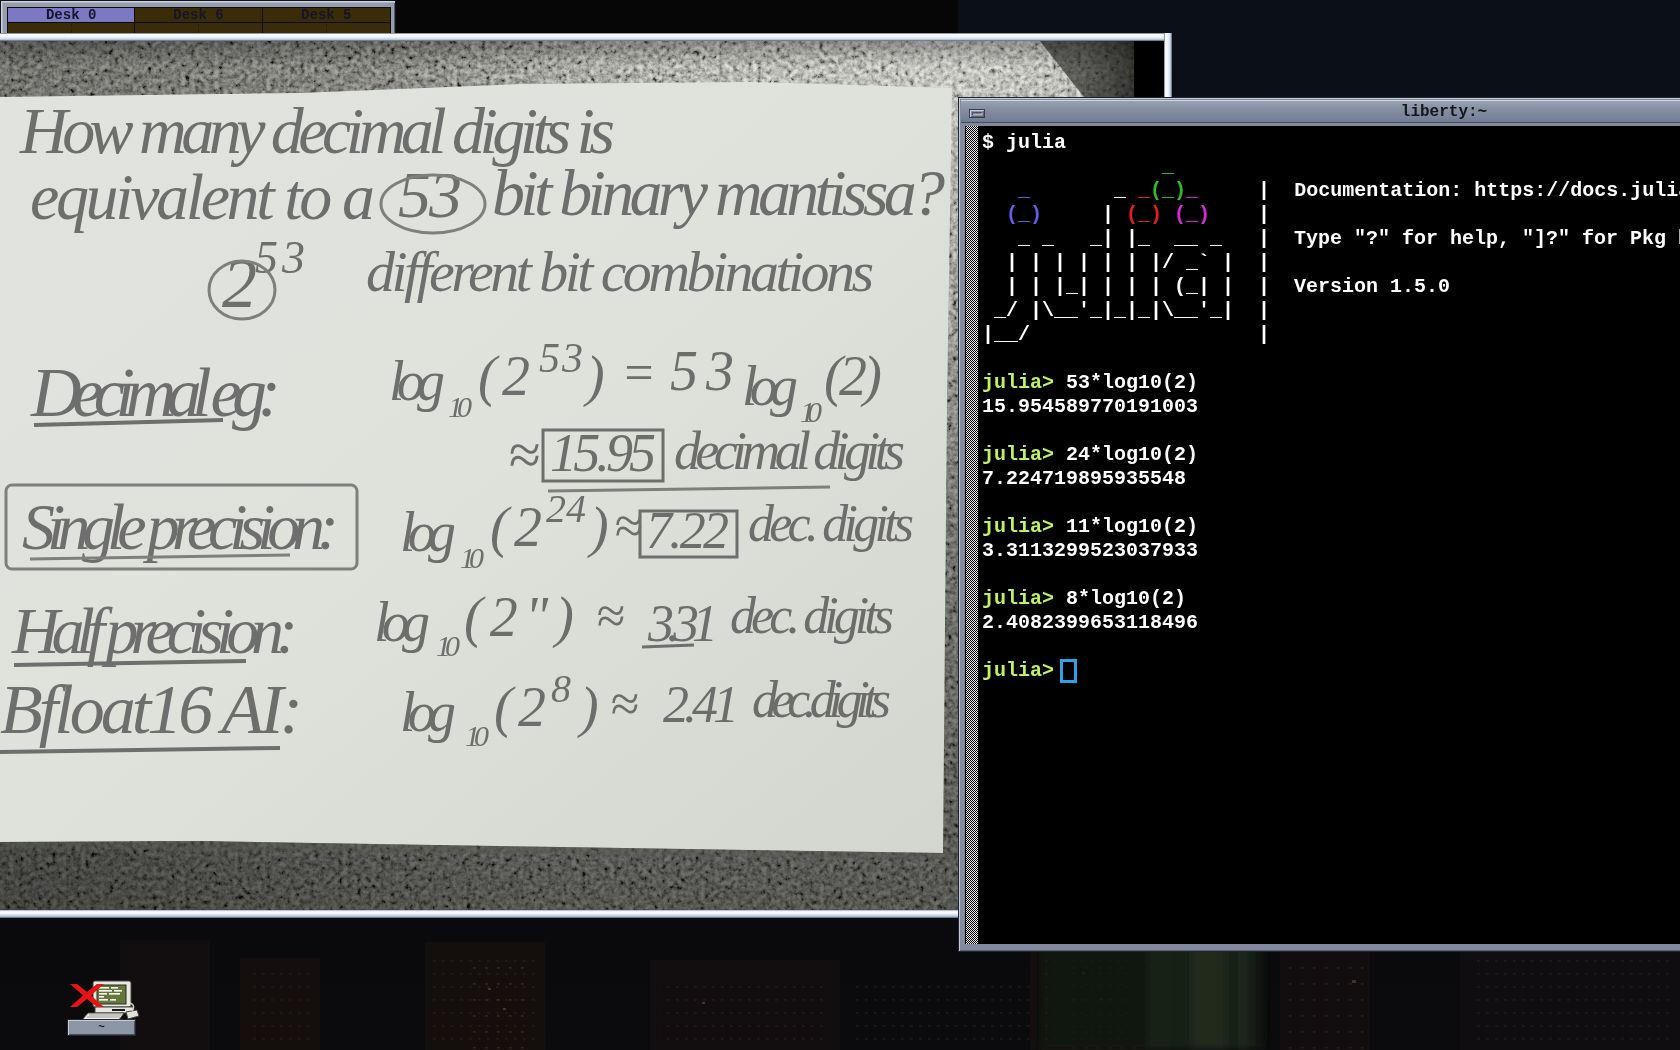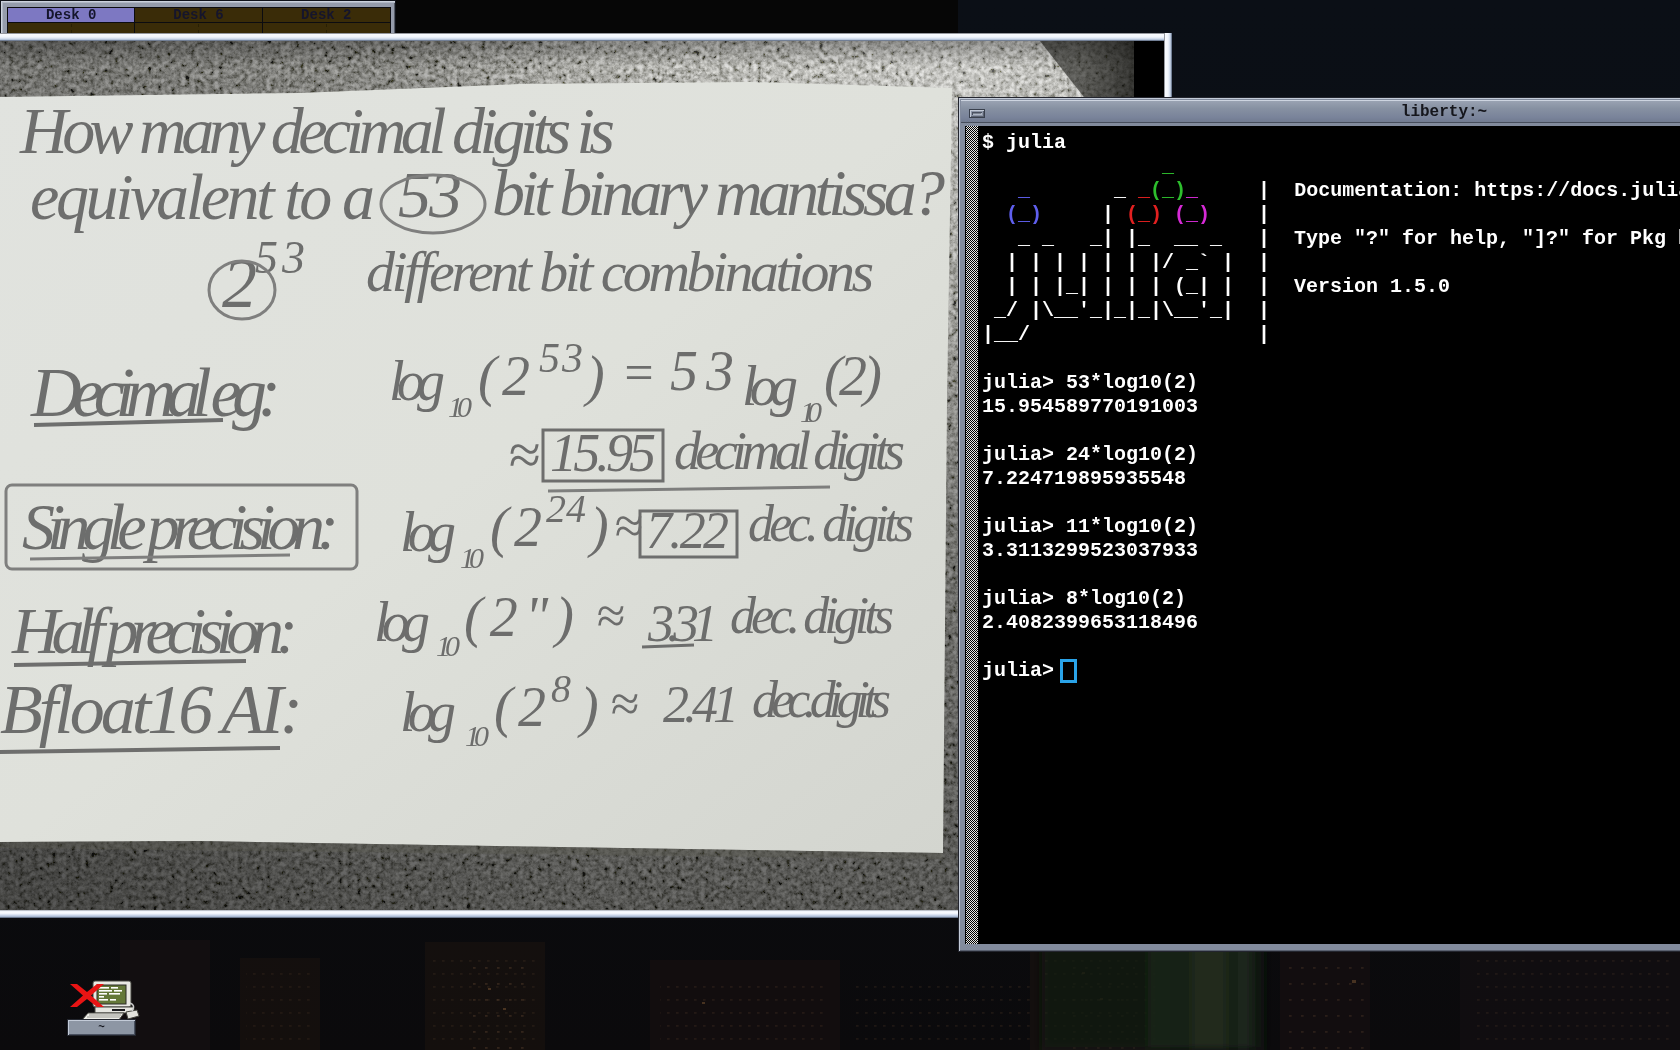--- a/index.html
+++ b/index.html
@@ -33,21 +33,21 @@
   #tbtn i { position:absolute; left:2px; top:2px; right:2px; bottom:2px; display:block;
         background:#79818f; box-shadow:inset 1px 1px 0 #4a5160, inset -1px -1px 0 #aeb6c4; }
   #tcontent { position:absolute; left:7px; top:29px; right:0; bottom:8px; background:#000; }
   #sbar { position:absolute; left:1px; top:0; bottom:0; width:12px; background:#000;
       background-image:linear-gradient(45deg,#e8e8e8 25%,transparent 25%,transparent 75%,#e8e8e8 75%),
                        linear-gradient(45deg,#e8e8e8 25%,transparent 25%,transparent 75%,#e8e8e8 75%);
       background-size:2px 2px; background-position:0 0,1px 1px; }
   #tpre { position:absolute; left:17px; top:5px; font-family:"Liberation Mono", monospace;
       font-weight:bold; font-size:20px; line-height:24px; color:#fff; white-space:pre; }
   #tpre .g { color:#2dbe2d; } #tpre .b { color:#5f5fee; } #tpre .r { color:#e22020; }
-  #tpre .m { color:#d62ad6; } #tpre .p { color:#ffffff; }
+  #tpre .m { color:#d62ad6; } #tpre .p { color:#bef264; }
   #cursor { position:absolute; left:95px; top:533px; width:17px; height:24px;
       border:3px solid #2aa3e8; }
   
   #pager { position:absolute; z-index:1; left:0; top:0; width:396px; height:40px; background:#959cab;
       border:1px solid #10131a; box-shadow:inset 1px 1px 0 #ccd2dd, inset 2px 2px 0 #b0b7c4, inset -1px -1px 0 #565b66; }
   #pager .cells { position:absolute; left:6px; top:6px; width:384px; height:34px; background:#3a2c08;
       border:1px solid #0c0c10; display:flex; }
   #pager .cell { position:relative; width:128px; height:100%; border-right:1px solid #0c0c10; }
   #pager .cell:last-child { border-right:none; }
   #pager .lbl { position:absolute; left:0; top:0; width:100%; height:15px; text-align:center;
@@ -288,21 +288,21 @@
     <div class="cells">
       <div class="cell">
           <div class="lbl active">Desk 0</div>
           <div class="tick"></div>
         </div>
       <div class="cell">
           <div class="lbl">Desk 6</div>
           <div class="tick"></div>
         </div>
       <div class="cell">
-          <div class="lbl">Desk 2</div>
+          <div class="lbl">Desk 5</div>
           <div class="tick"></div>
         </div>
     </div>
   </div>
 
   <svg id="icon" viewBox="0 0 90 46" width="90" height="46">
 
     <rect x="33" y="6" width="38" height="26" rx="2" fill="#e9e9e3" stroke="#44443e" stroke-width="1"></rect>
     <rect x="37" y="10" width="29" height="19" fill="#647839" stroke="#2c2c28" stroke-width="1"></rect>
     <g fill="#ffffff">

